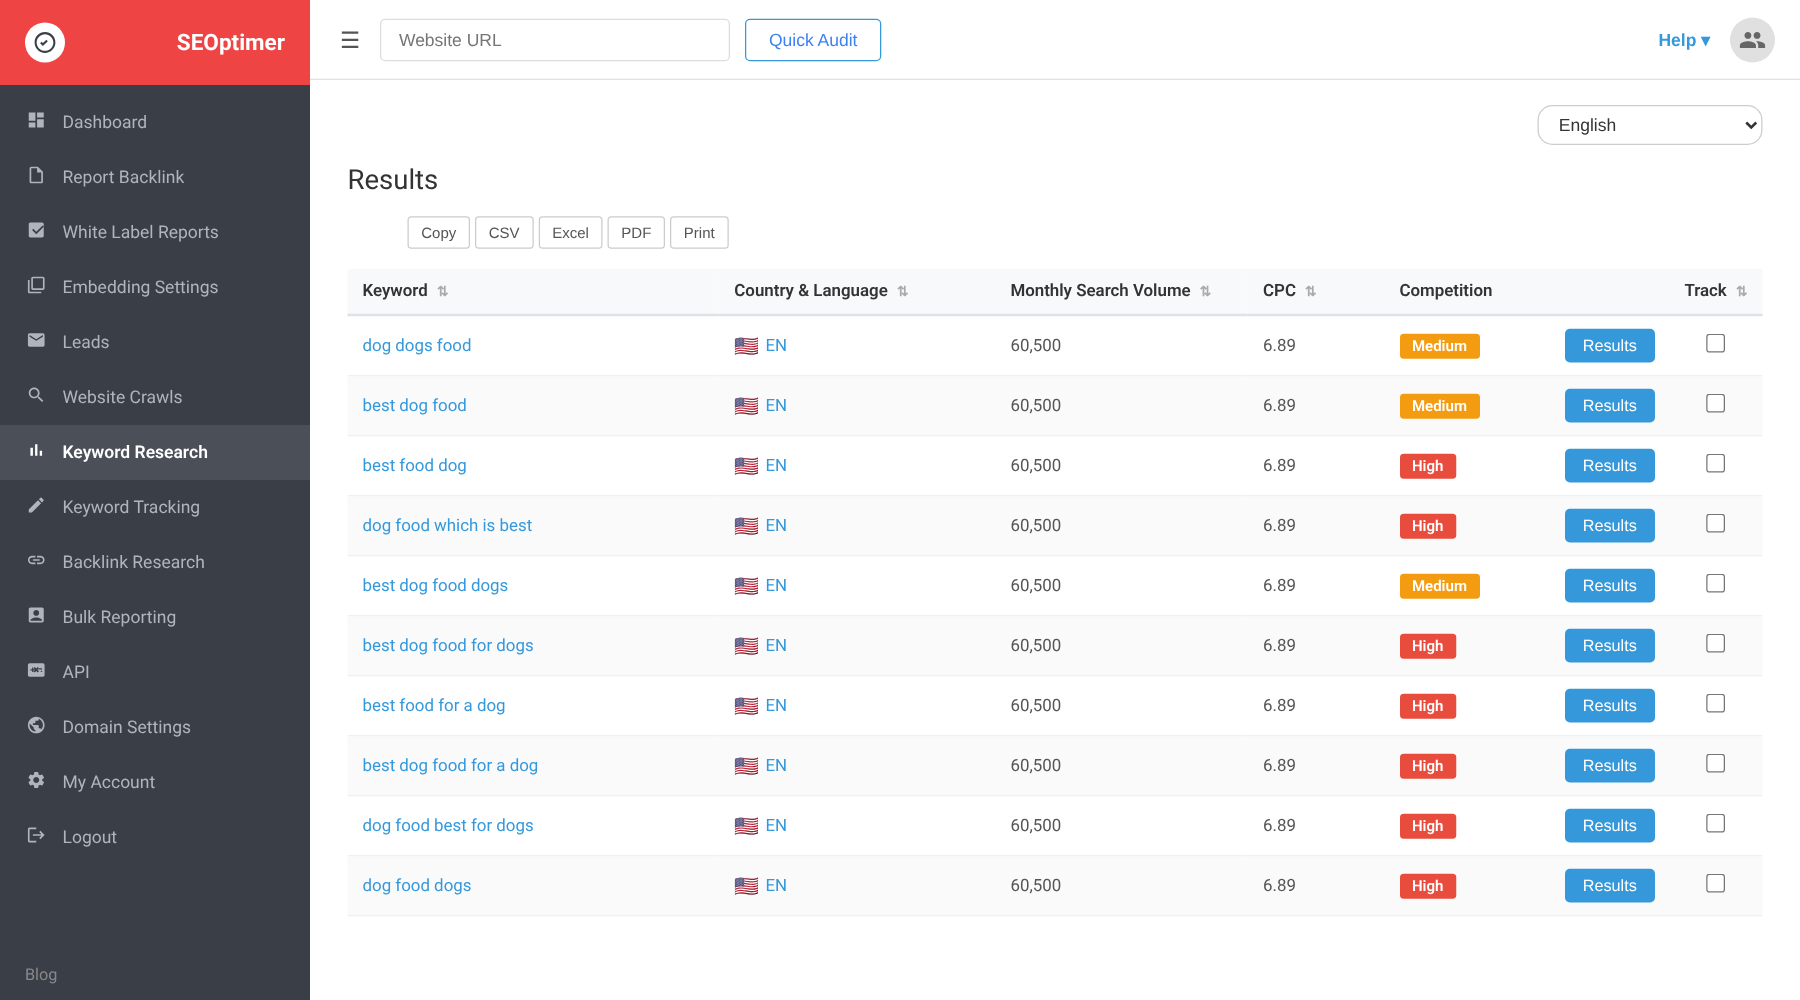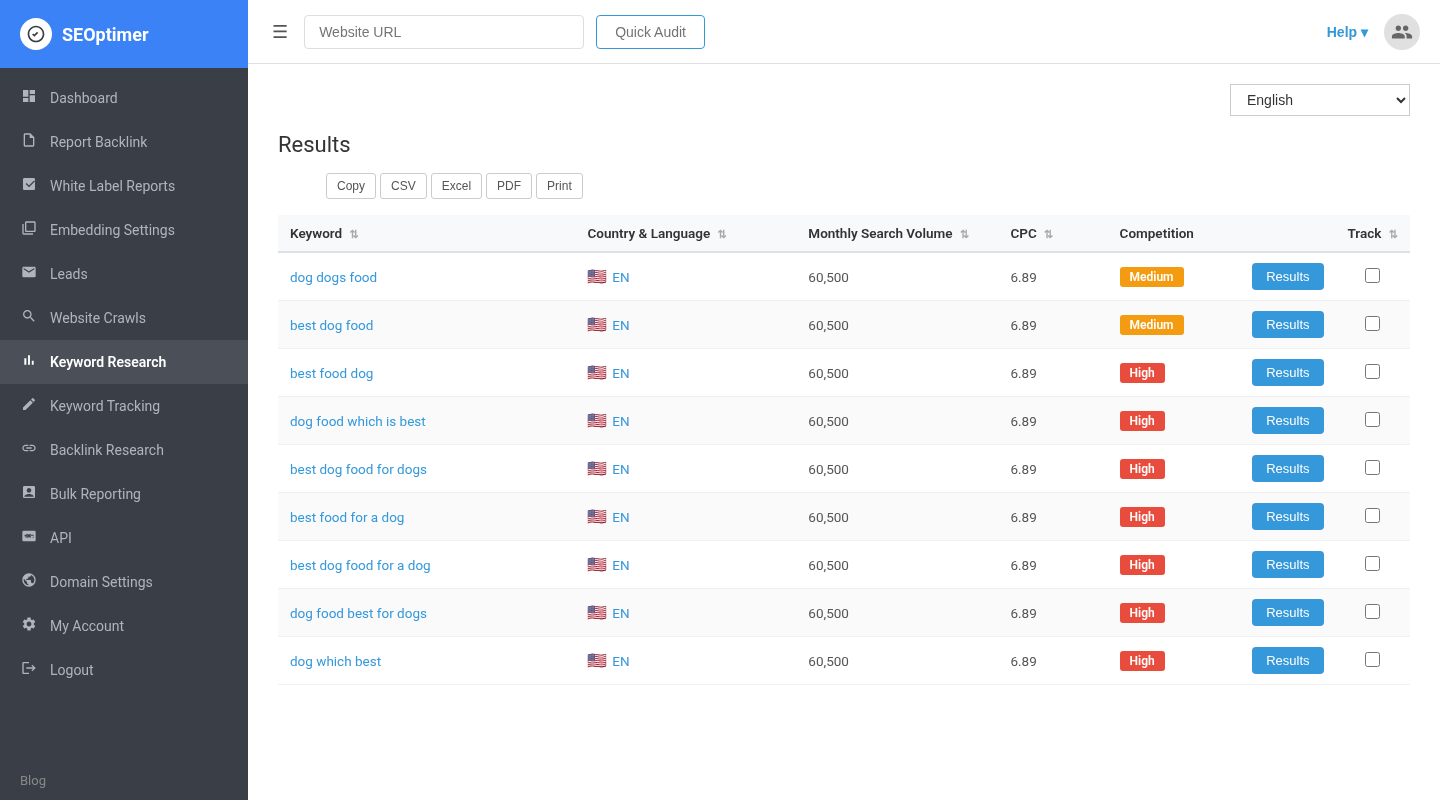--- a/index.html
+++ b/index.html
@@ -13,25 +13,25 @@
       color: #ccc;
       display: flex;
       flex-direction: column;
       height: 100%;
       overflow-y: auto;
     }
     .sidebar-logo {
       display: flex;
       align-items: center;
       padding: 18px 20px;
-      background: #3b82f6;
+      background: #ef4444;
       color: white;
       font-size: 18px;
       font-weight: bold;
-      gap: 10px;
+      justify-content: space-between;
     }
     .logo-icon {
       width: 32px; height: 32px;
       background: white;
       border-radius: 50%;
       display: flex; align-items: center; justify-content: center;
       color: #3a3f47;
       font-size: 16px;
       font-weight: bold;
     }
@@ -74,21 +74,21 @@
       border-radius: 4px;
       font-size: 14px;
       color: #999;
       outline: none;
     }
     .quick-audit-btn {
       padding: 8px 18px;
       background: white;
       border: 1px solid #3498db;
       border-radius: 4px;
-      color: #737373;
+      color: #3b82f6;
       font-size: 14px;
       cursor: pointer;
       font-weight: 500;
     }
     .topbar-right { margin-left: auto; display: flex; align-items: center; gap: 16px; }
     .help-btn {
       background: none; border: none; cursor: pointer; color: #3498db; font-size: 14px; font-weight: 600;
     }
     .user-avatar {
       width: 36px; height: 36px;
@@ -108,21 +108,21 @@
 
     
     .lang-bar {
       display: flex;
       justify-content: flex-end;
       margin-bottom: 16px;
     }
     .lang-select {
       padding: 6px 12px;
       border: 1px solid #ccc;
-      border-radius: 0;
+      border-radius: 12px;
       font-size: 14px;
       color: #333;
       background: white;
       cursor: pointer;
       min-width: 180px;
     }
 
     
     .results-title {
       font-size: 22px;
@@ -452,20 +452,42 @@
     </td>
     <td>
       <button class="results-btn">Results</button>
     </td>
     <td class="col-track">
       <input type="checkbox" class="track-checkbox" style="">
     </td>
   </tr>
           <tr>
     <td>
+      <a href="#" class="keyword-link">best dog food dogs</a>
+    </td>
+    <td>
+      <div class="flag-en">
+        <span class="flag">🇺🇸</span>
+        <span class="lang-code">EN</span>
+      </div>
+    </td>
+    <td>60,500</td>
+    <td>6.89</td>
+    <td>
+      <span class="badge badge-medium">Medium</span>
+    </td>
+    <td>
+      <button class="results-btn">Results</button>
+    </td>
+    <td class="col-track">
+      <input type="checkbox" class="track-checkbox" style="">
+    </td>
+  </tr>
+          <tr>
+    <td>
       <a href="#" class="keyword-link">best dog food for dogs</a>
     </td>
     <td>
       <div class="flag-en">
         <span class="flag">🇺🇸</span>
         <span class="lang-code">EN</span>
       </div>
     </td>
     <td>60,500</td>
     <td>6.89</td>
@@ -540,21 +562,21 @@
     </td>
     <td>
       <button class="results-btn">Results</button>
     </td>
     <td class="col-track">
       <input type="checkbox" class="track-checkbox" style="">
     </td>
   </tr>
           <tr>
     <td>
-      <a href="#" class="keyword-link">dog which best</a>
+      <a href="#" class="keyword-link">dog food dogs</a>
     </td>
     <td>
       <div class="flag-en">
         <span class="flag">🇺🇸</span>
         <span class="lang-code">EN</span>
       </div>
     </td>
     <td>60,500</td>
     <td>6.89</td>
     <td>

